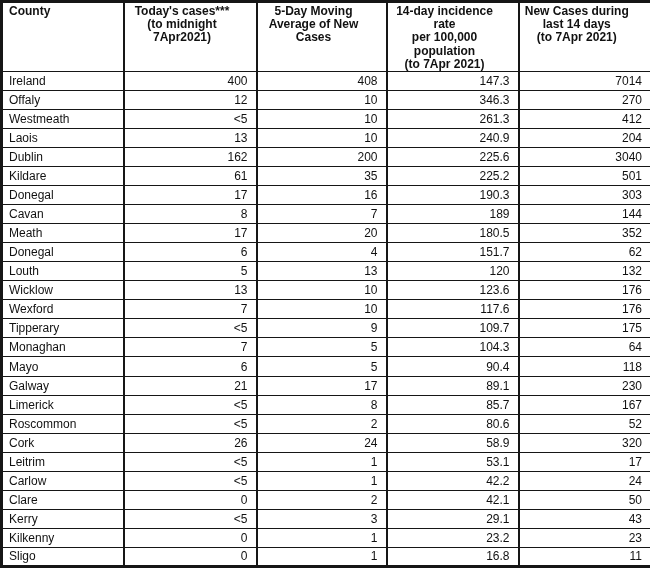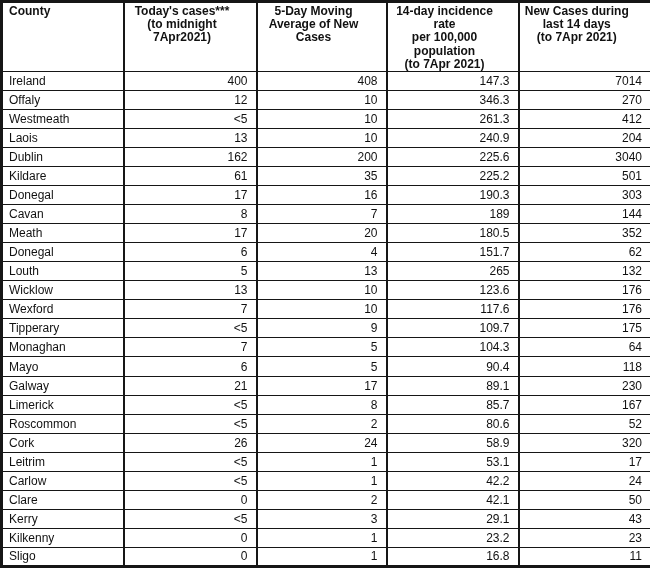--- a/index.html
+++ b/index.html
@@ -151,21 +151,21 @@
           <td class="county">Donegal</td>
           <td class="num">6</td>
           <td class="num">4</td>
           <td class="num">151.7</td>
           <td class="num">62</td>
         </tr>
         <tr>
           <td class="county">Louth</td>
           <td class="num">5</td>
           <td class="num">13</td>
-          <td class="num">265</td>
+          <td class="num">120</td>
           <td class="num">132</td>
         </tr>
         <tr>
           <td class="county">Wicklow</td>
           <td class="num">13</td>
           <td class="num">10</td>
           <td class="num">123.6</td>
           <td class="num">176</td>
         </tr>
         <tr>

